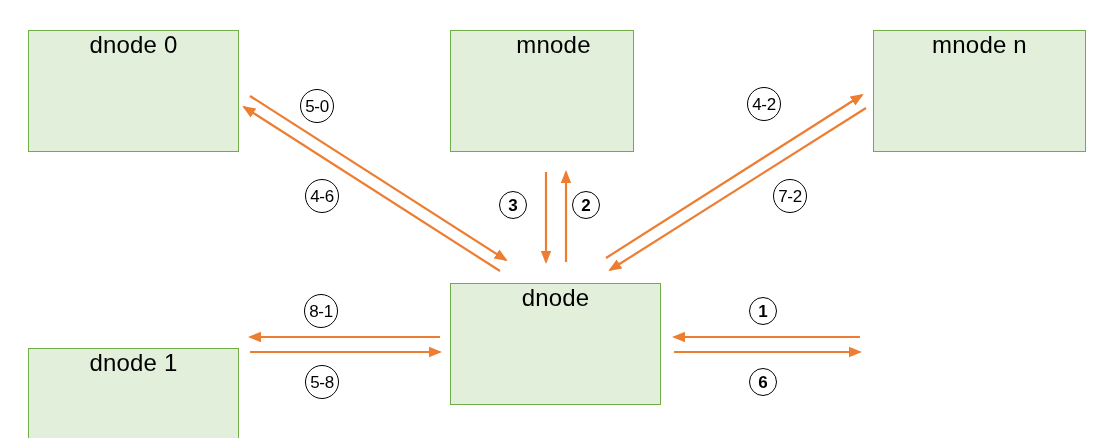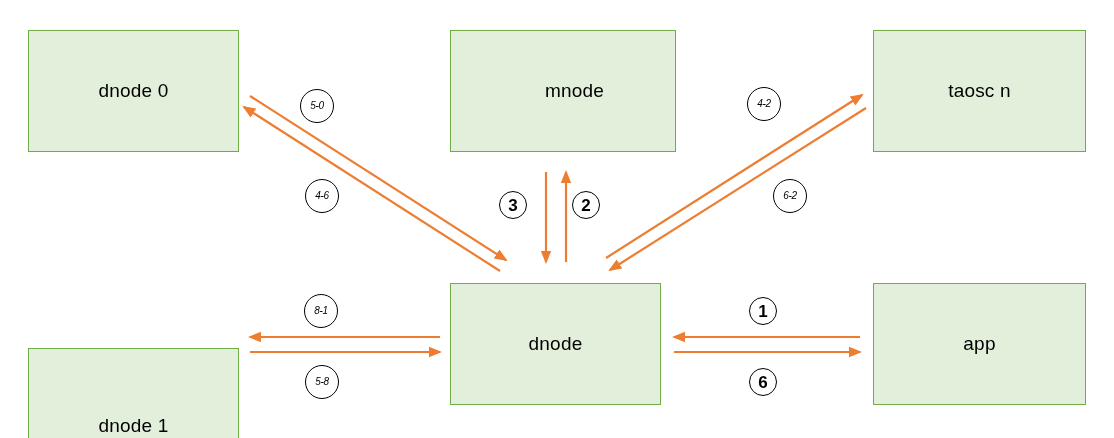--- a/index.html
+++ b/index.html
@@ -9,26 +9,25 @@
     position: relative;
     width: 1114px;
     height: 438px;
     background: var(--background, #ffffff);
     overflow: hidden;
   }
 
   .node {
     position: absolute;
     display: flex;
-    align-items: center;
     justify-content: center;
     background: var(--node-fill, #e2efda);
     border: 1.5px solid var(--node-border, #70ad47);
     color: var(--text-color, #000000);
-    font-size: 19px;
+    font-size: 24px;
     letter-spacing: 0.2px;
   }
 
   .edges {
     position: absolute;
     left: 0; top: 0;
     width: 1114px;
     height: 438px;
     pointer-events: none;
   }
@@ -47,60 +46,56 @@
     border: 1.4px solid var(--label-circle-border, #000000);
     color: var(--text-color, #000000);
     display: flex;
     align-items: center;
     justify-content: center;
     line-height: 1;
   }
   .lbl.double {
     width: 34px;
     height: 34px;
-    font-size: 10px;
+    font-size: 17px;
     letter-spacing: -0.3px;
-    font-style: italic;
   }
   .lbl.single {
     width: 28px;
     height: 28px;
     border-width: 1.7px;
     font-size: 17px;
     font-weight: 600;
   }
 </style>
 </head>
 <body>
 
 <div class="canvas">
 
   <div class="node" style="left:28px; top:30px; width:211px; height:122px;">
     <span>dnode 0</span>
   </div>
 
-  <div class="node" style="left:450px; top:30px; width:226px; height:122px;padding-left:23px;">
+  <div class="node" style="left:450px; top:30px; width:184px; height:122px;padding-left:23px;">
     <span>mnode</span>
   </div>
 
   <div class="node" style="left:873px; top:30px; width:213px; height:122px;">
-    <span>taosc n</span>
+    <span>mnode n</span>
   </div>
 
   <div class="node" style="left:28px; top:300px; width:211px; height:156px;margin-top:48px;">
     <span>dnode 1</span>
   </div>
 
   <div class="node" style="left:450px; top:283px; width:211px; height:122px;">
     <span>dnode</span>
   </div>
 
-  <div class="node" style="left:873px; top:283px; width:213px; height:122px;">
-    <span>app</span>
-  </div>
 
   <svg class="edges" viewBox="0 0 1114 438" aria-hidden="true">
     <defs>
       <marker id="arrowhead" viewBox="0 0 10 10" refX="8.5" refY="5" markerWidth="6" markerHeight="6" orient="auto">
         <path class="arrowhead-path" d="M 0 1 L 10 5 L 0 9 z"></path>
       </marker>
     </defs>
 
     <line class="edge" x1="250" y1="96" x2="506" y2="260" marker-end="url(#arrowhead)"></line>
     <line class="edge" x1="500" y1="271" x2="244" y2="107" marker-end="url(#arrowhead)"></line>
@@ -118,21 +113,21 @@
     <line class="edge" x1="674" y1="352" x2="860" y2="352" marker-end="url(#arrowhead)"></line>
   </svg>
 
   <div class="lbl double" style="left:317px; top:106px;">5-0</div>
   <div class="lbl double" style="left:322px; top:196px;">4-6</div>
 
   <div class="lbl single" style="left:513px; top:205px;">3</div>
   <div class="lbl single" style="left:586px; top:205px;">2</div>
 
   <div class="lbl double" style="left:764px; top:104px;">4-2</div>
-  <div class="lbl double" style="left:790px; top:196px;">6-2</div>
+  <div class="lbl double" style="left:790px; top:196px;">7-2</div>
 
   <div class="lbl double" style="left:321px; top:311px;">8-1</div>
   <div class="lbl double" style="left:322px; top:382px;">5-8</div>
 
   <div class="lbl single" style="left:763px; top:311px;">1</div>
   <div class="lbl single" style="left:763px; top:382px;">6</div>
 
 </div>
 
 </body></html>

